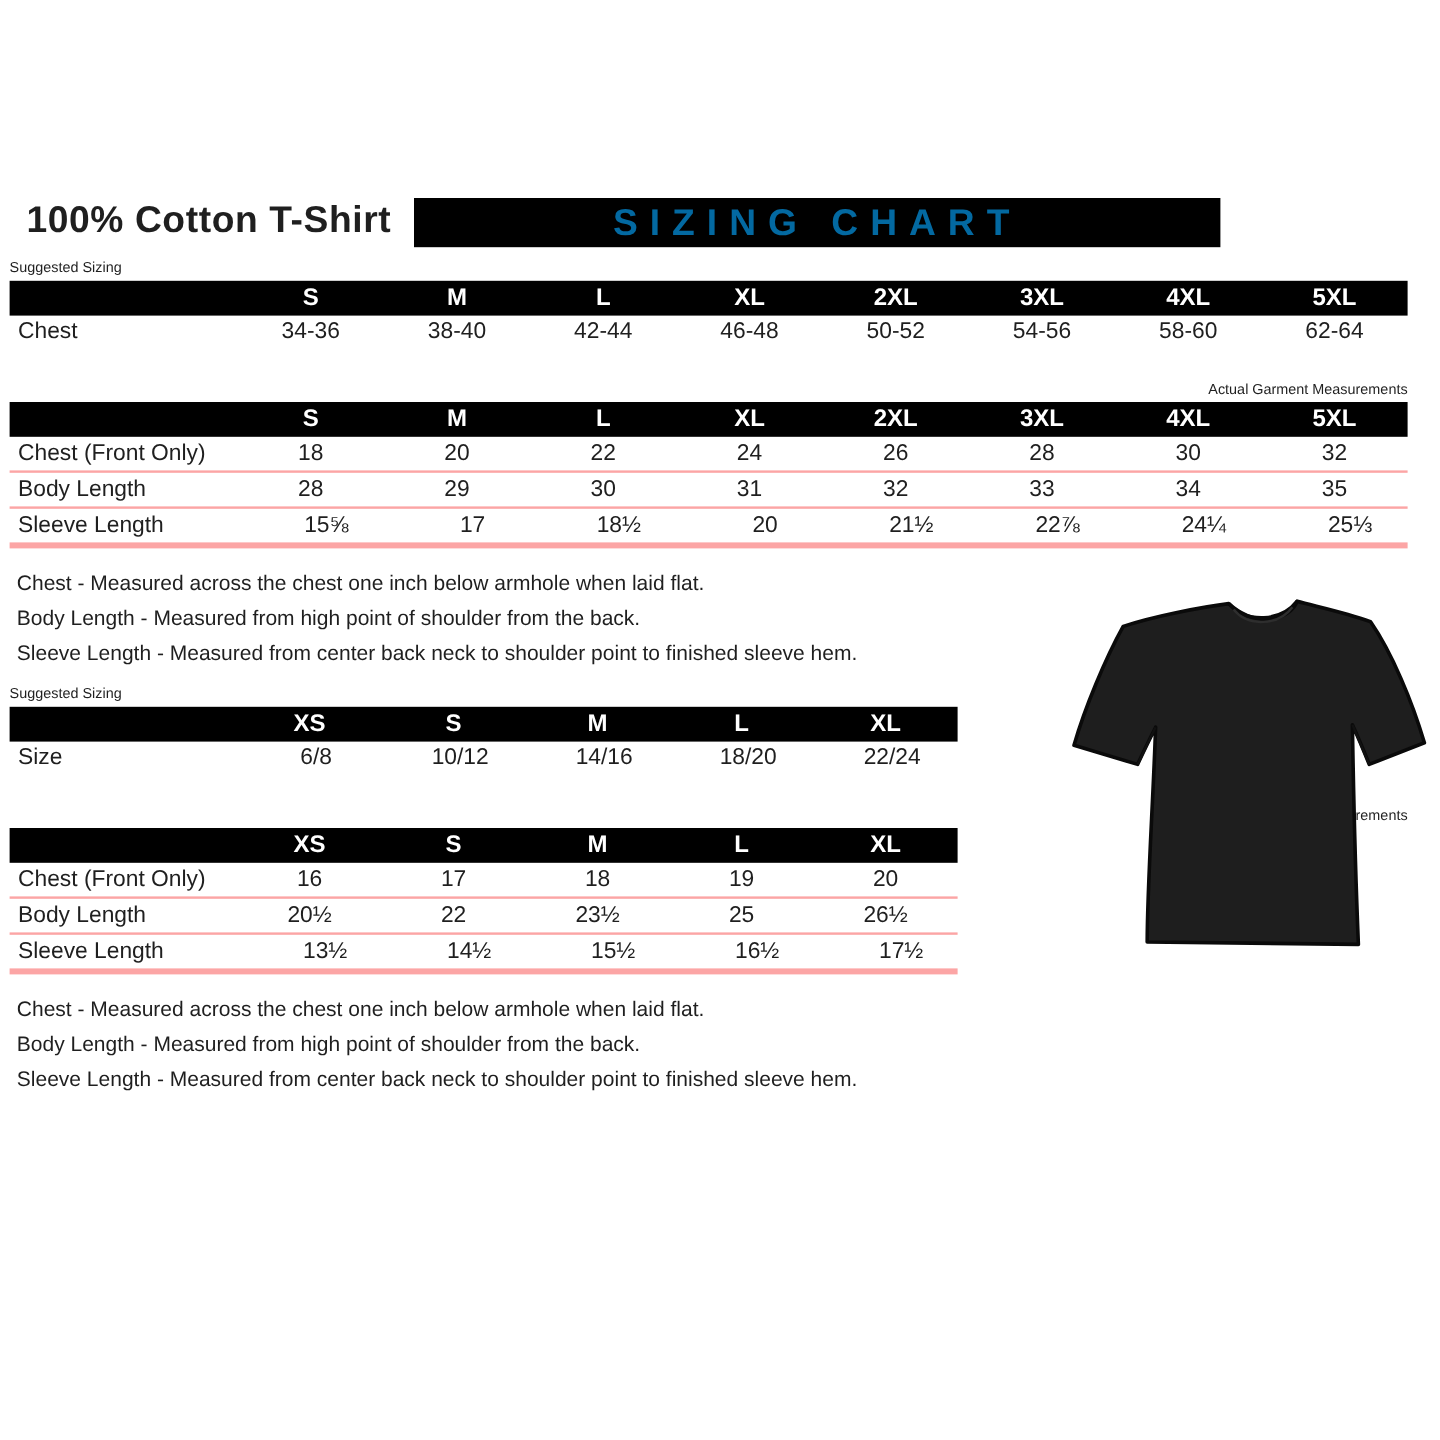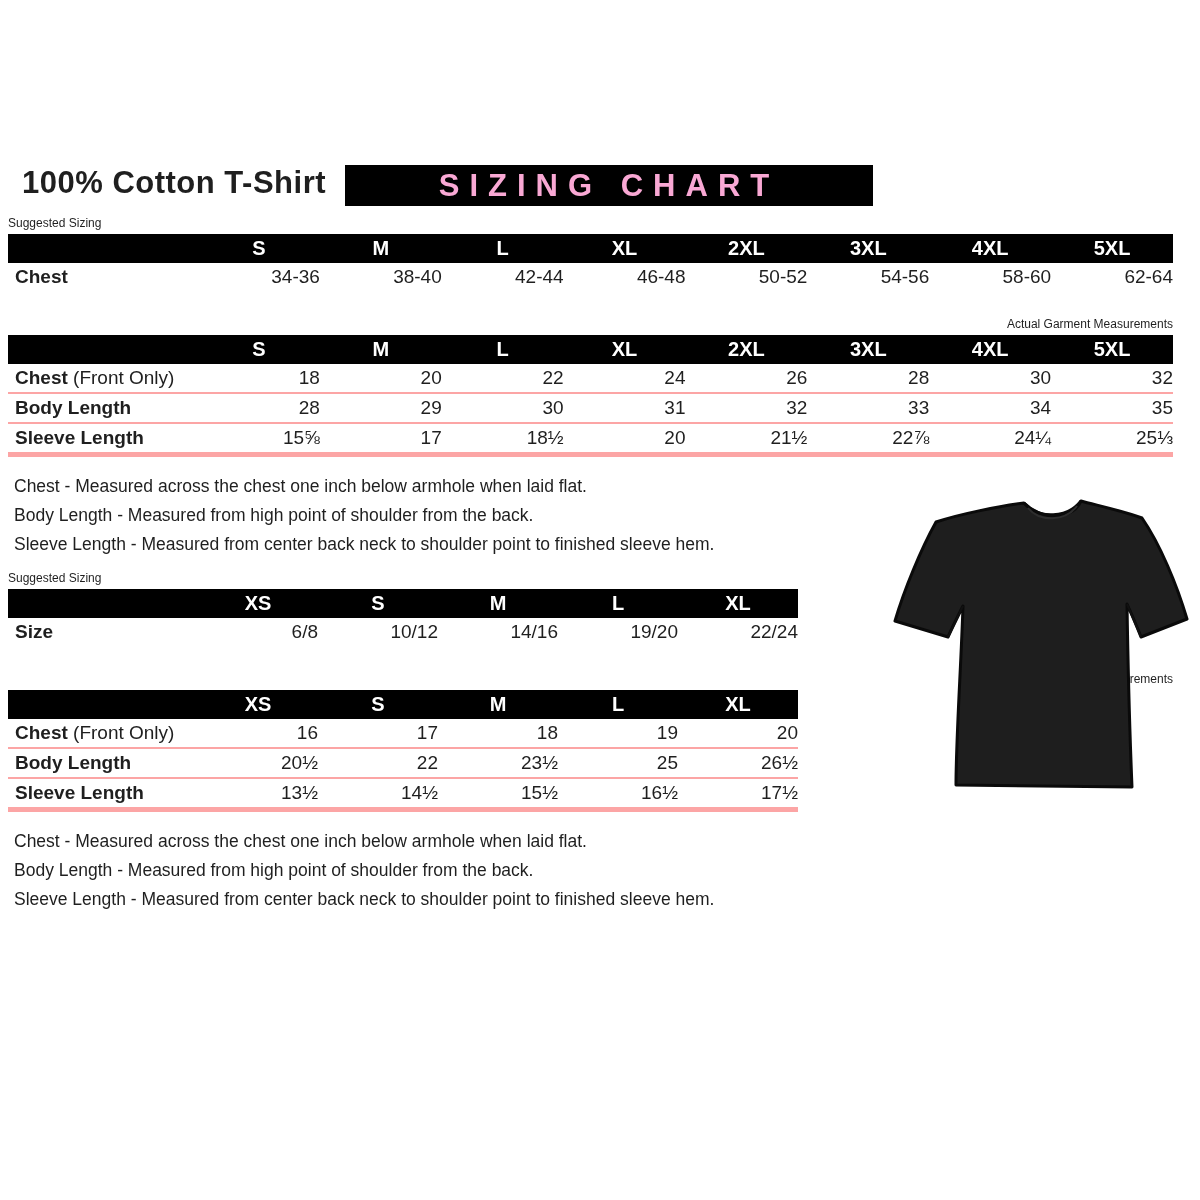--- a/index.html
+++ b/index.html
@@ -5,34 +5,34 @@
   html,body{margin:0;padding:0;}
   body{
     width:1200px;height:1200px;background:#ffffff;
     font-family:"Liberation Sans","DejaVu Sans",sans-serif;
     color:#1f1f1f;overflow:hidden;position:relative;
   }
   .content{margin-left:8px;width:1165px;position:relative;}
   .header-row{padding-top:163px;height:44px;position:relative;}
   .page-title{position:absolute;left:14px;top:165px;font-size:31px;font-weight:bold;letter-spacing:0.5px;}
   .banner{
-    position:absolute;left:337px;top:165px;width:528px;height:41px;background:#000;
-    color:#f9a8d4;display:flex;align-items:center;justify-content:center;
+    position:absolute;left:337px;top:165px;width:672px;height:41px;background:#000;
+    color:#0369a1;display:flex;align-items:center;justify-content:center;
     font-size:31px;font-weight:bold;letter-spacing:10px;
   }
   .section-label{font-size:12px;margin-top:9px;}
   .sizing-table{width:1165px;margin-top:4px;}
   .sizing-table.youth{width:790px;}
   .trow{display:grid;align-items:center;}
   .thead{background:#000;color:#fff;height:29px;}
   .thead .cell{font-size:20px;font-weight:bold;text-align:center;}
   .drow{height:28px;font-size:19px;}
-  .drow .cell{text-align:right;}
+  .drow .cell{text-align:center;}
   .label-cell{text-align:left !important;padding-left:7px;}
-  .label-cell .bold{font-weight:bold;}
+  .label-cell .bold{font-weight:normal;}
   .label-cell .suffix{font-weight:normal;}
   .bordered .drow{border-bottom:2px solid #fca5a5;}
   .bordered .drow:last-child{border-bottom:5px solid #fca5a5;gap:26px;}
   .notes{margin-top:15px;padding-left:6px;}
   .note-line{font-size:17.5px;line-height:29px;}
   .youth-title{font-size:30px;font-weight:bold;margin-top:4px;letter-spacing:0.5px;}
   .gap-lg{margin-top:26px;text-align:right;}
   .gap-md{margin-top:12px;}
   .tshirt-wrap{position:absolute;left:888px;top:486px;width:306px;height:314px;}
   .tshirt-wrap svg{width:100%;height:100%;}
@@ -136,21 +136,21 @@
         <div class="cell">S</div>
         <div class="cell">M</div>
         <div class="cell">L</div>
         <div class="cell">XL</div>
       </div>
       <div class="trow drow" style="grid-template-columns: 190px repeat(5, 1fr); gap: 11px;">
         <div class="cell label-cell"><span class="bold">Size</span></div>
         <div class="cell">6/8</div>
         <div class="cell">10/12</div>
         <div class="cell">14/16</div>
-        <div class="cell">19/20</div>
+        <div class="cell">18/20</div>
         <div class="cell">22/24</div>
       </div>
     </div>
 
   <div class="section-label gap-lg">Actual Garment Measurements</div>
   <div class="sizing-table youth bordered">
       <div class="trow thead" style="grid-template-columns: 190px repeat(5, 1fr);">
         <div class="cell label-cell"></div>
         <div class="cell">XS</div>
         <div class="cell">S</div>

